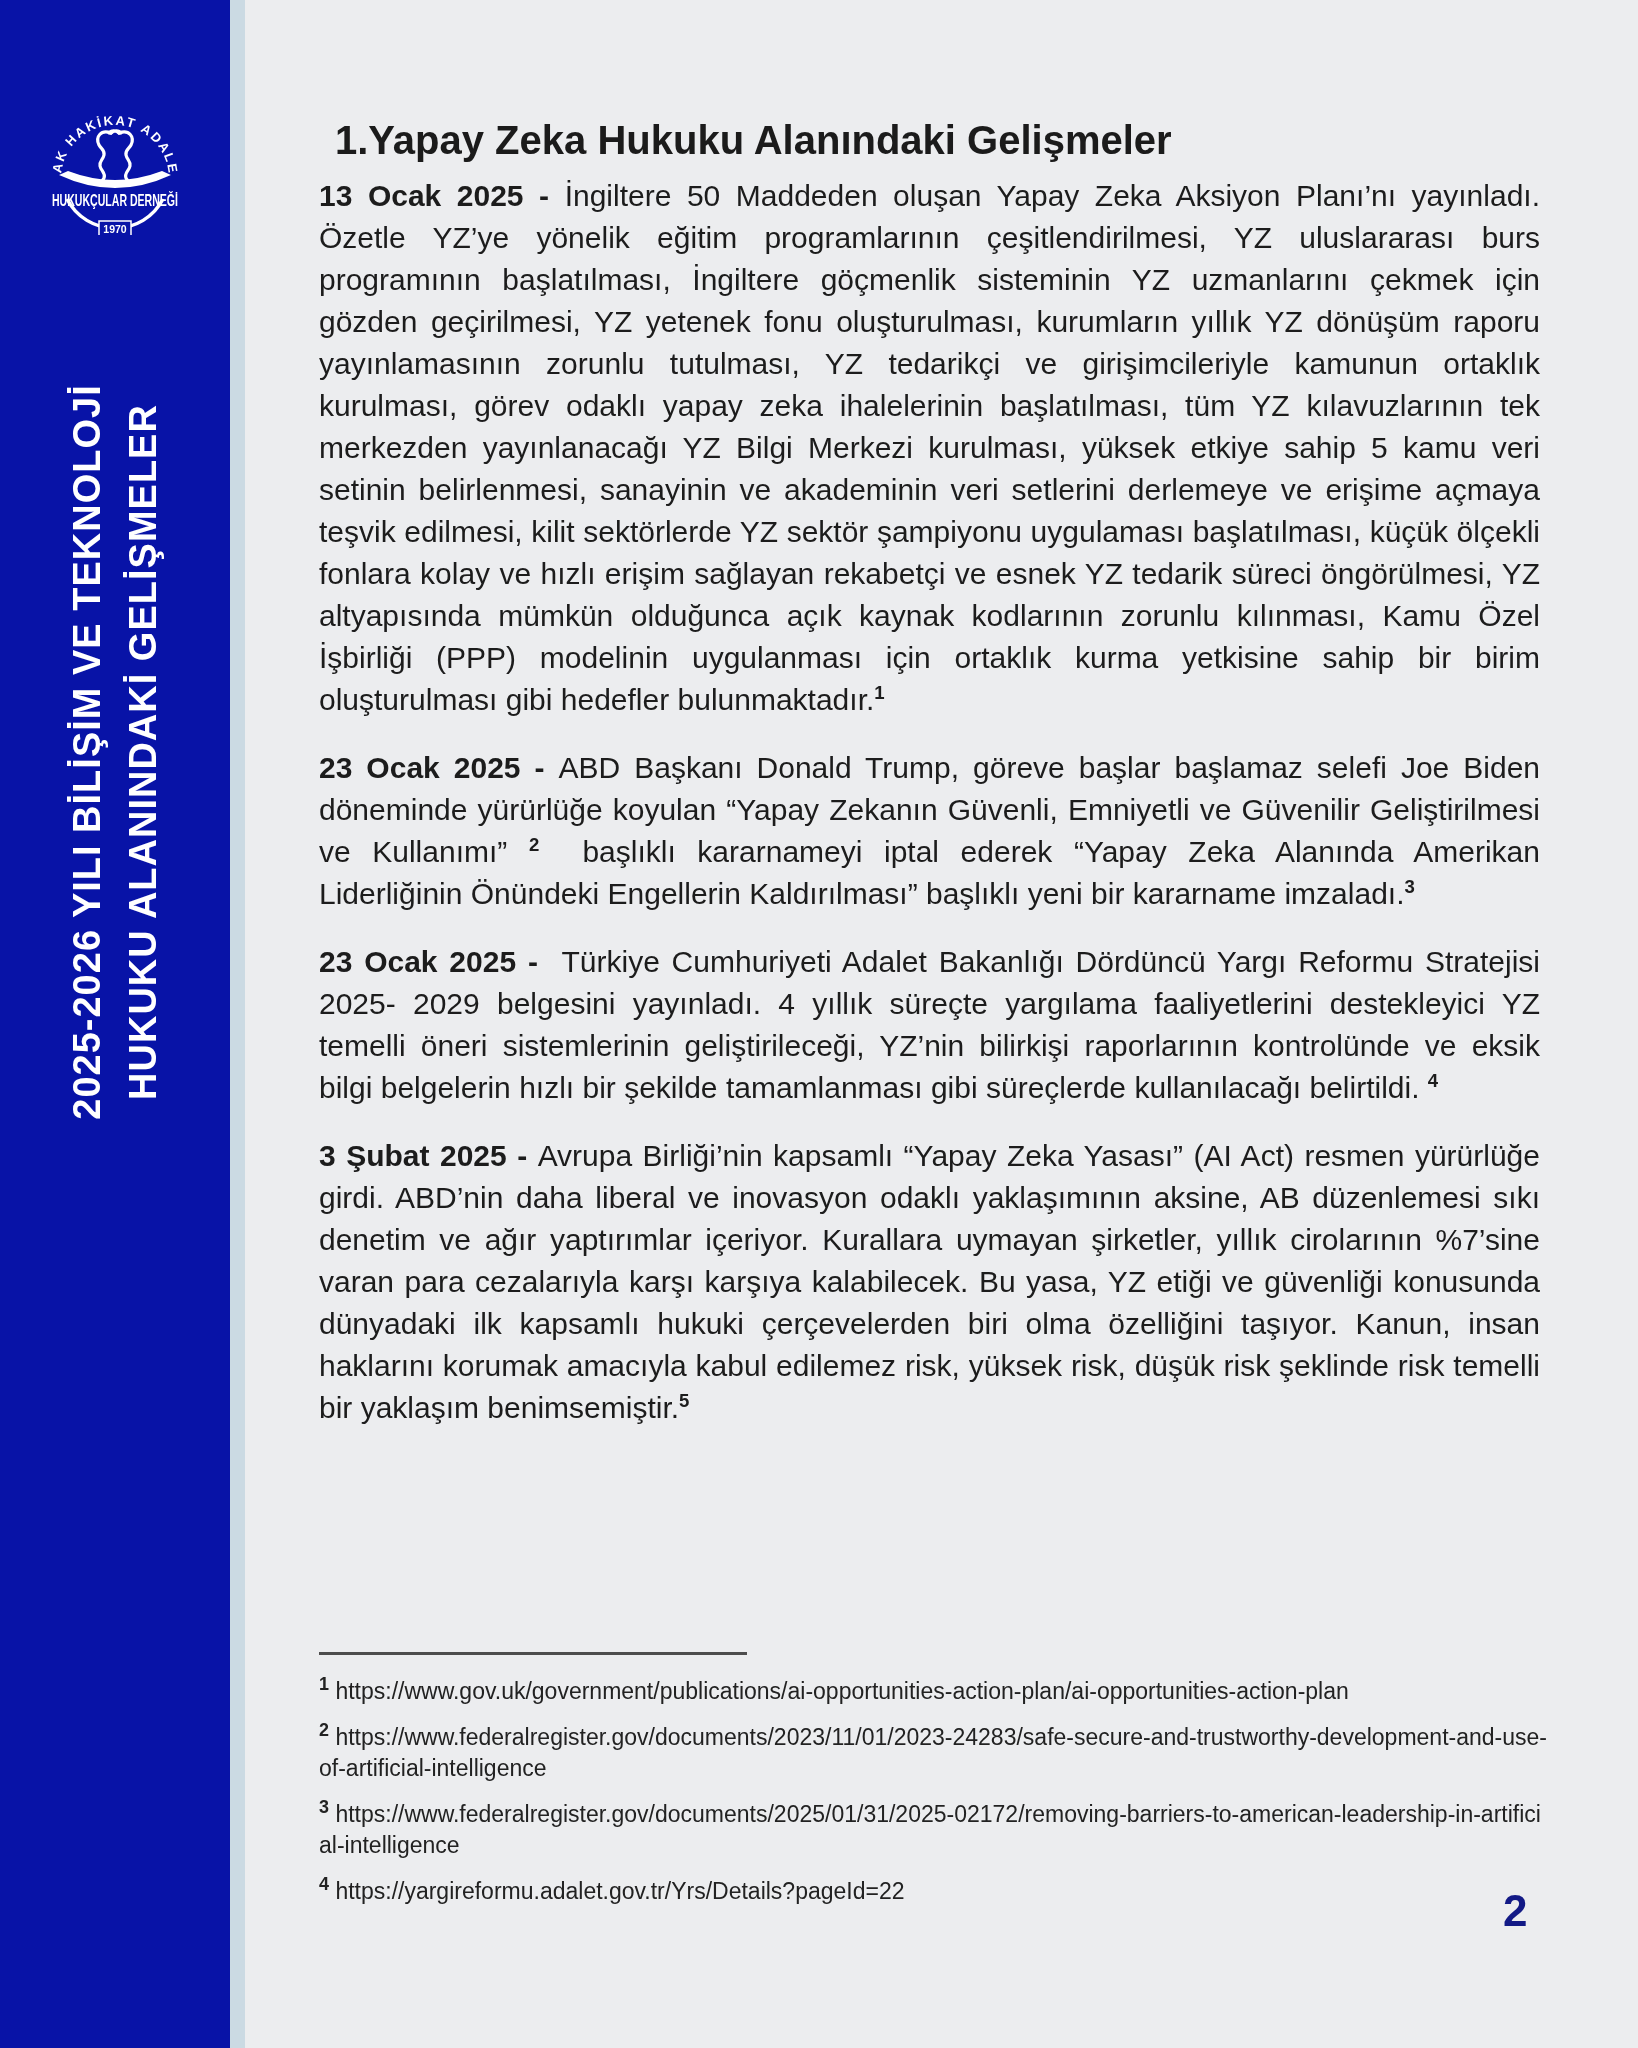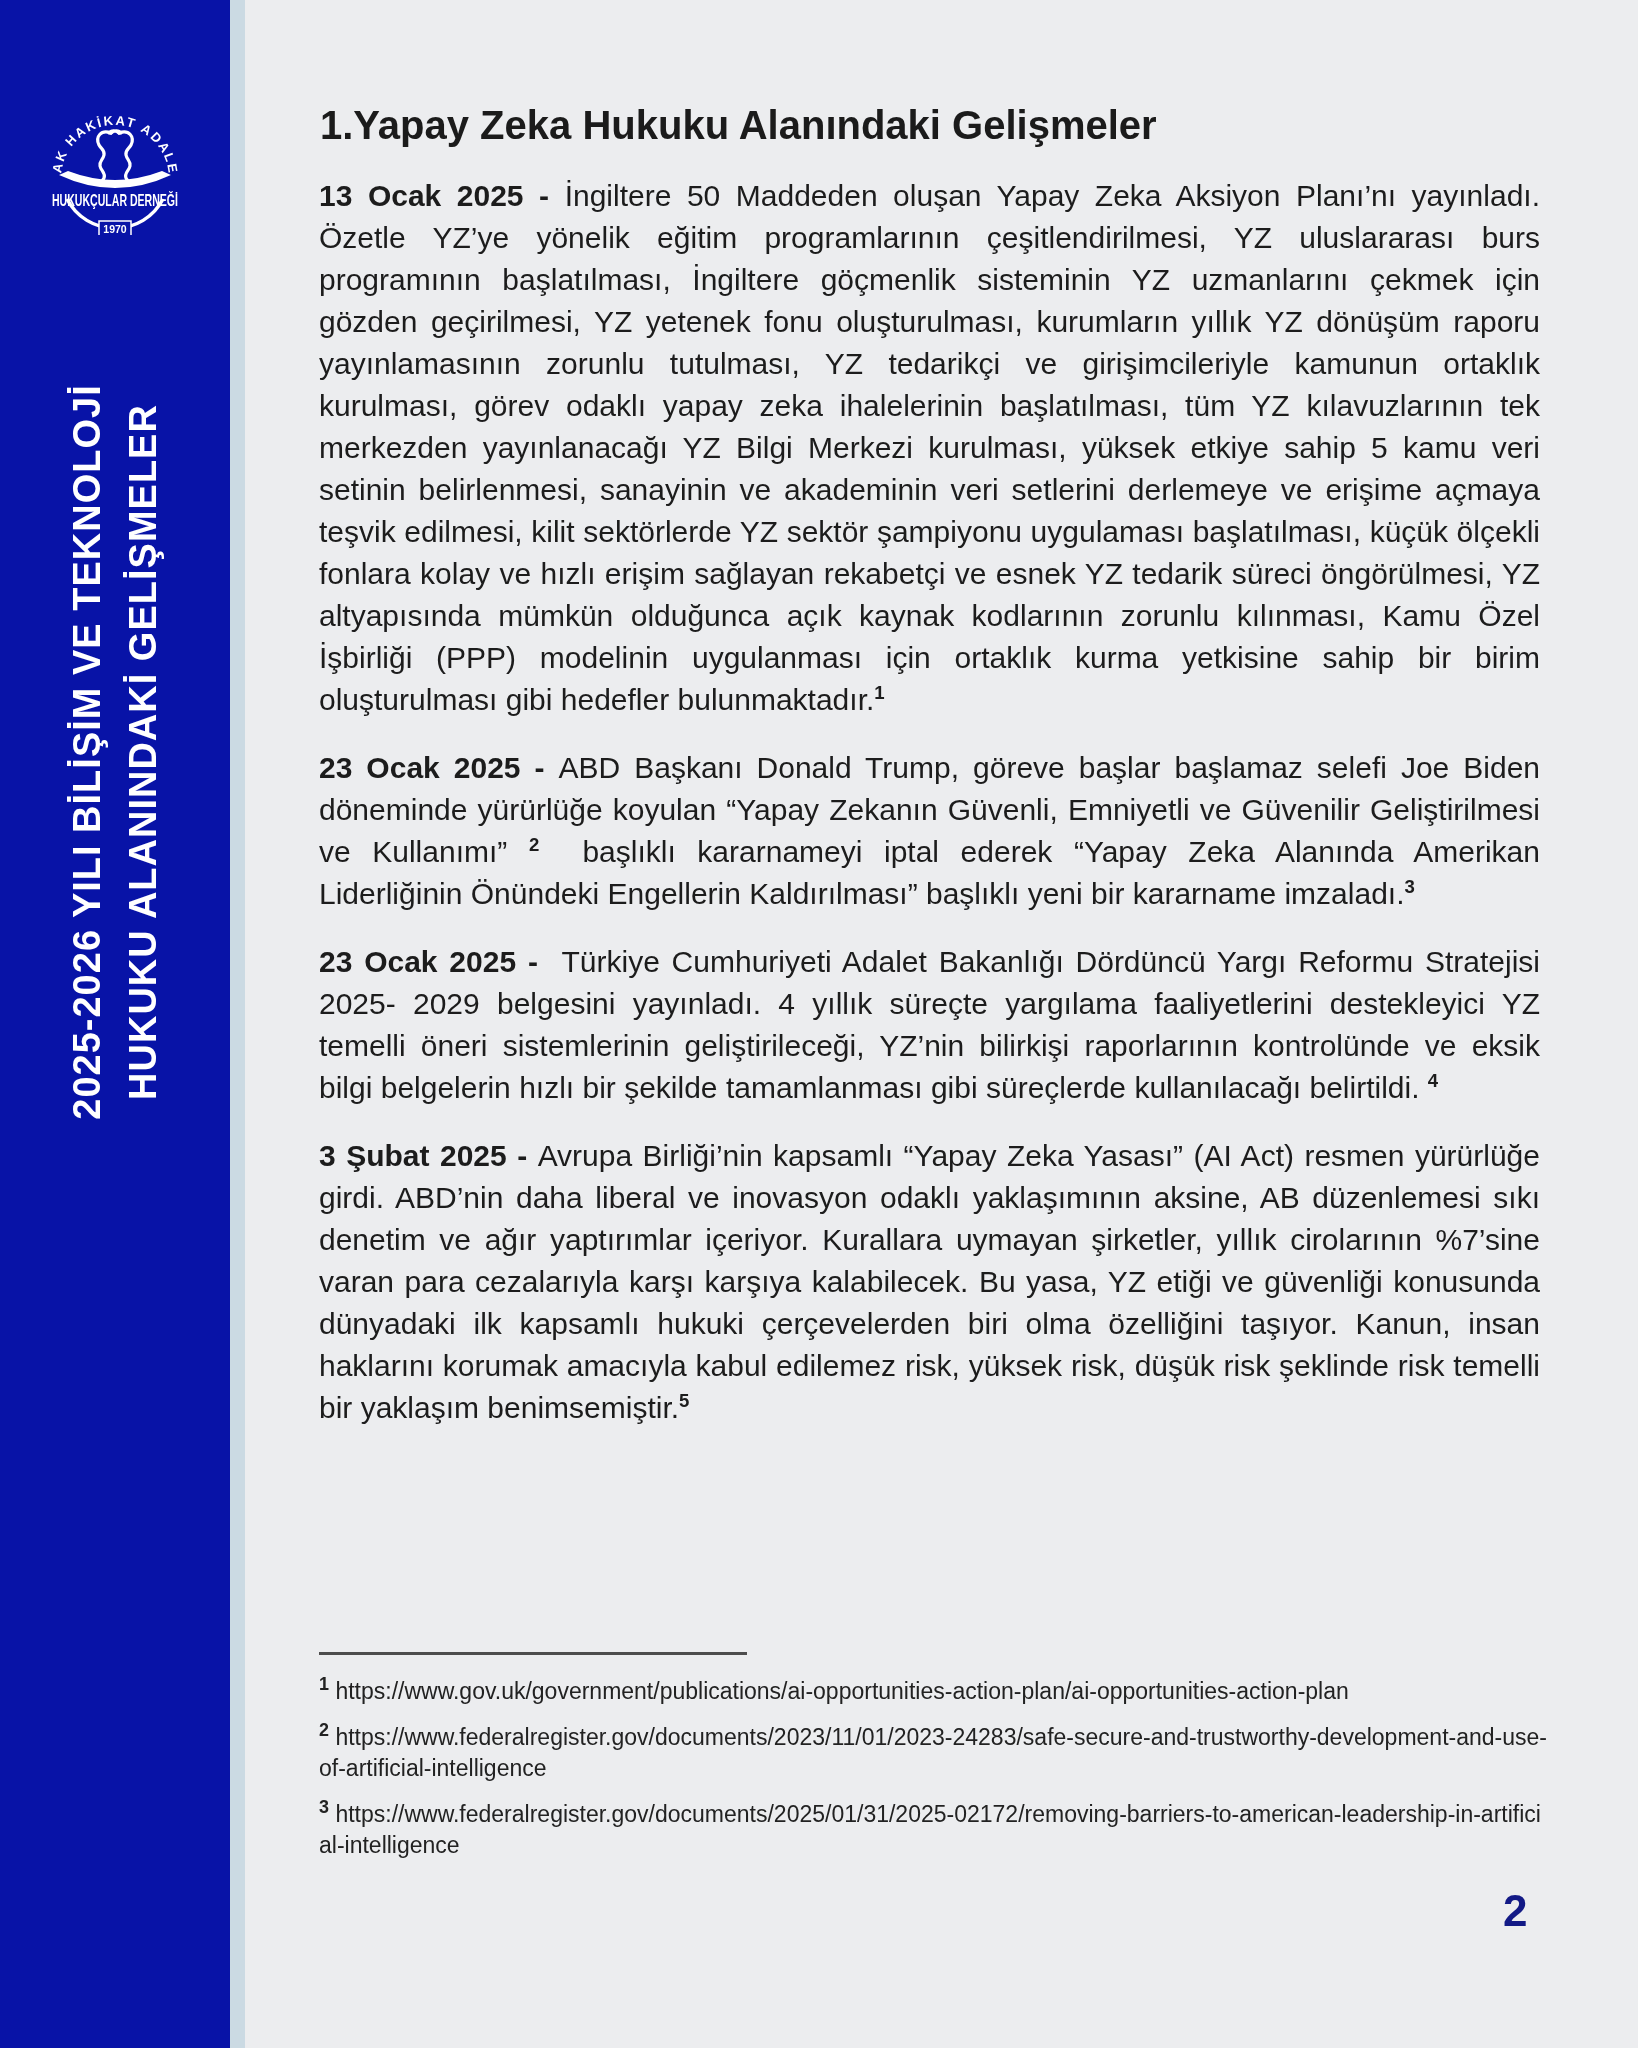--- a/index.html
+++ b/index.html
@@ -26,21 +26,21 @@
     position:absolute;left:115px;top:752px;
     transform:translate(-50%,-50%) rotate(-90deg);
     text-align:center;white-space:nowrap;
     color:#ffffff;font-weight:bold;font-size:38px;line-height:56px;
     letter-spacing:1px;
   }
 
   
   .content{position:absolute;left:245px;top:0;width:1393px;height:2048px;}
   h1.title{
-    position:absolute;left:74px;top:100px;margin:1px;
+    position:absolute;left:74px;top:100px;margin:16px;
     font-size:40px;line-height:48px;font-weight:bold;color:#1b1b1b;
     letter-spacing:0;
   }
   .body-text{
     position:absolute;left:74px;top:163px;width:1221px;
     font-size:30px;line-height:42px;color:#1c1c1c;
     text-align:justify;
   }
   .body-text p{margin:12px 0 26px 0;}
   .body-text b{font-weight:bold;}
@@ -122,18 +122,19 @@
       <p><b>3 Şubat 2025 - </b><span>Avrupa Birliği’nin kapsamlı “Yapay Zeka Yasası” (AI Act) resmen yürürlüğe girdi. ABD’nin daha liberal ve inovasyon odaklı yaklaşımının aksine, AB düzenlemesi sıkı denetim ve ağır yaptırımlar içeriyor. Kurallara uymayan şirketler, yıllık cirolarının %7’sine varan para cezalarıyla karşı karşıya kalabilecek. Bu yasa, YZ etiği ve güvenliği konusunda dünyadaki ilk kapsamlı hukuki çerçevelerden biri olma özelliğini taşıyor. Kanun, insan haklarını korumak amacıyla kabul edilemez risk, yüksek risk, düşük risk şeklinde risk temelli bir yaklaşım benimsemiştir.</span><sup class="ref">5</sup></p>
 
     </div>
 
     <div class="fnrule"></div>
 
     <div class="footnotes">
       <div class="fn"><sup>1</sup> <span class="url">https://www.gov.uk/government/publications/ai-opportunities-action-plan/ai-opportunities-action-plan</span></div>
       <div class="fn"><sup>2</sup> <span class="url">https://www.federalregister.gov/documents/2023/11/01/2023-24283/safe-secure-and-trustworthy-development-and-use-of-artificial-intelligence</span></div>
       <div class="fn"><sup>3</sup> <span class="url">https://www.federalregister.gov/documents/2025/01/31/2025-02172/removing-barriers-to-american-leadership-in-artificial-intelligence</span></div>
+      <div class="fn"><sup>4</sup> <span class="url">https://yargireformu.adalet.gov.tr/Yrs/Details?pageId=22</span></div>
     </div>
 
     <div class="pagenum">2</div>
 
   </main>
 </div>
 
 </body></html>

